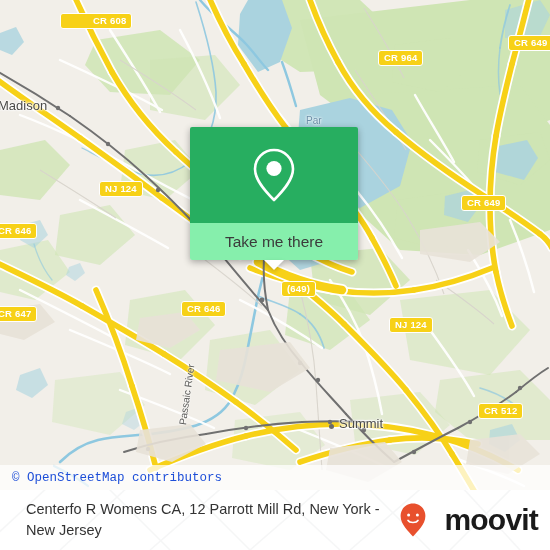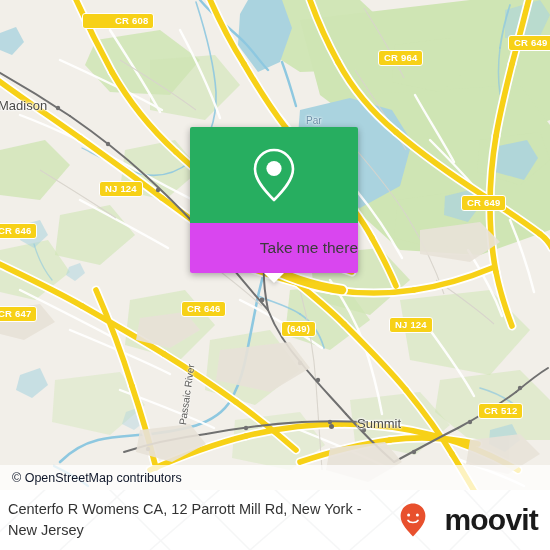--- a/index.html
+++ b/index.html
@@ -92,22 +92,22 @@
     width: 550px;
     height: 25px;
     background: rgba(255,255,255,0.72);
     display: flex;
     align-items: center;
     box-sizing: border-box;
     padding-left: 12px;
   }
   #attribution span {
     font-size: 12.5px;
-    color: #0f172a;
-    font-family: Liberation Sans, sans-serif;
+    color: #1d4ed8;
+    font-family: Liberation Mono, monospace;
   }
 
   
   #popup {
     position: absolute;
     left: 190px;
     top: 127px;
     width: 168px;
     box-shadow: 0 2px 7px rgba(0,0,0,0.32);
     border-radius: 2px;
@@ -116,25 +116,25 @@
   }
   #popup-image {
     height: 96px;
     background: #27ae60;
     display: flex;
     align-items: center;
     justify-content: center;
     border-radius: 2px 2px 0 0;
   }
   #popup-label {
-    height: 50px;
-    background: #d946ef;
+    height: 37px;
+    background: #86efac;
     display: flex;
     align-items: center;
-    justify-content: flex-end;
+    justify-content: center;
     border-radius: 0 0 2px 2px;
   }
   #popup-label span {
     font-size: 15.5px;
     color: #3b3b3b;
     font-family: "Liberation Sans", sans-serif;
   }
   #popup-arrow {
     position: absolute;
     left: 50%;
@@ -162,21 +162,21 @@
     width: 550px; height: 130px;
     opacity: 0.09;
   }
   #footer-inner {
     position: absolute;
     left: 0; top: 0;
     width: 550px; height: 60px;
     display: flex;
     align-items: center;
     box-sizing: border-box;
-    padding: 0 12px 0 8px;
+    padding: 0 12px 0 26px;
   }
   #footer-title {
     flex: 1 1 auto;
     font-size: 14.5px;
     color: #333333;
     line-height: 21px;
     font-family: "Liberation Sans", sans-serif;
     padding-right: 6px;
   }
   #brand {
@@ -444,35 +444,35 @@
       <path d="M420,230 L480,222 L500,242 L470,262 L420,254 Z"></path>
       <path d="M220,350 L290,342 L310,368 L270,392 L216,380 Z"></path>
       <path d="M140,318 L185,312 L200,330 L170,348 L136,340 Z"></path>
       <path d="M0,310 L40,304 L55,322 L24,340 L0,334 Z"></path>
       <path d="M470,440 L520,434 L540,454 L508,474 L466,464 Z"></path>
       <path d="M330,448 L385,442 L402,462 L368,482 L326,470 Z"></path>
       <path d="M140,430 L190,424 L206,444 L172,462 L136,452 Z"></path>
     </g>
   </svg>
 
-  <div class="shield" style="left:82px;  top:13px;padding-left:32px;">CR 608</div>
+  <div class="shield" style="left:60px;  top:13px;padding-left:32px;">CR 608</div>
   <div class="shield" style="left:378px; top:50px;">CR 964</div>
   <div class="shield" style="left:508px; top:35px;">CR 649</div>
   <div class="shield" style="left:99px;  top:181px;">NJ 124</div>
   <div class="shield" style="left:461px; top:195px;">CR 649</div>
   <div class="shield" style="left:-8px;  top:223px;">CR 646</div>
   <div class="shield" style="left:-8px;  top:306px;">CR 647</div>
   <div class="shield" style="left:181px; top:301px;">CR 646</div>
-  <div class="shield" style="left:281px; top:281px;margin-top:40px;">(649)</div>
+  <div class="shield" style="left:281px; top:281px;">(649)</div>
   <div class="shield" style="left:389px; top:317px;">NJ 124</div>
   <div class="shield" style="left:478px; top:403px;">CR 512</div>
 
   <div class="place-label" style="left:-2px; top:98px;">Madison</div>
   <div class="place-dot" style="left:329px; top:424px;"></div>
-  <div class="place-label" style="left:357px; top:416px;">Summit</div>
+  <div class="place-label" style="left:339px; top:416px;">Summit</div>
 
   <div class="water-label" style="left:306px; top:115px;">Par</div>
 
   <div class="river-label" style="left:177px; top:424px;">Passaic River</div>
 
   <div id="popup">
     <div id="popup-image">
       <svg width="48" height="58" viewBox="0 0 48 58">
         <path d="M24 4 C13.5 4 5 12.5 5 23 C5 34 15 45 24 54 C33 45 43 34 43 23 C43 12.5 34.5 4 24 4 Z" fill="none" stroke="#ffffff" stroke-width="2.6" stroke-linejoin="round"></path>
         <circle cx="24" cy="22.5" r="7.6" fill="#ffffff"></circle>

